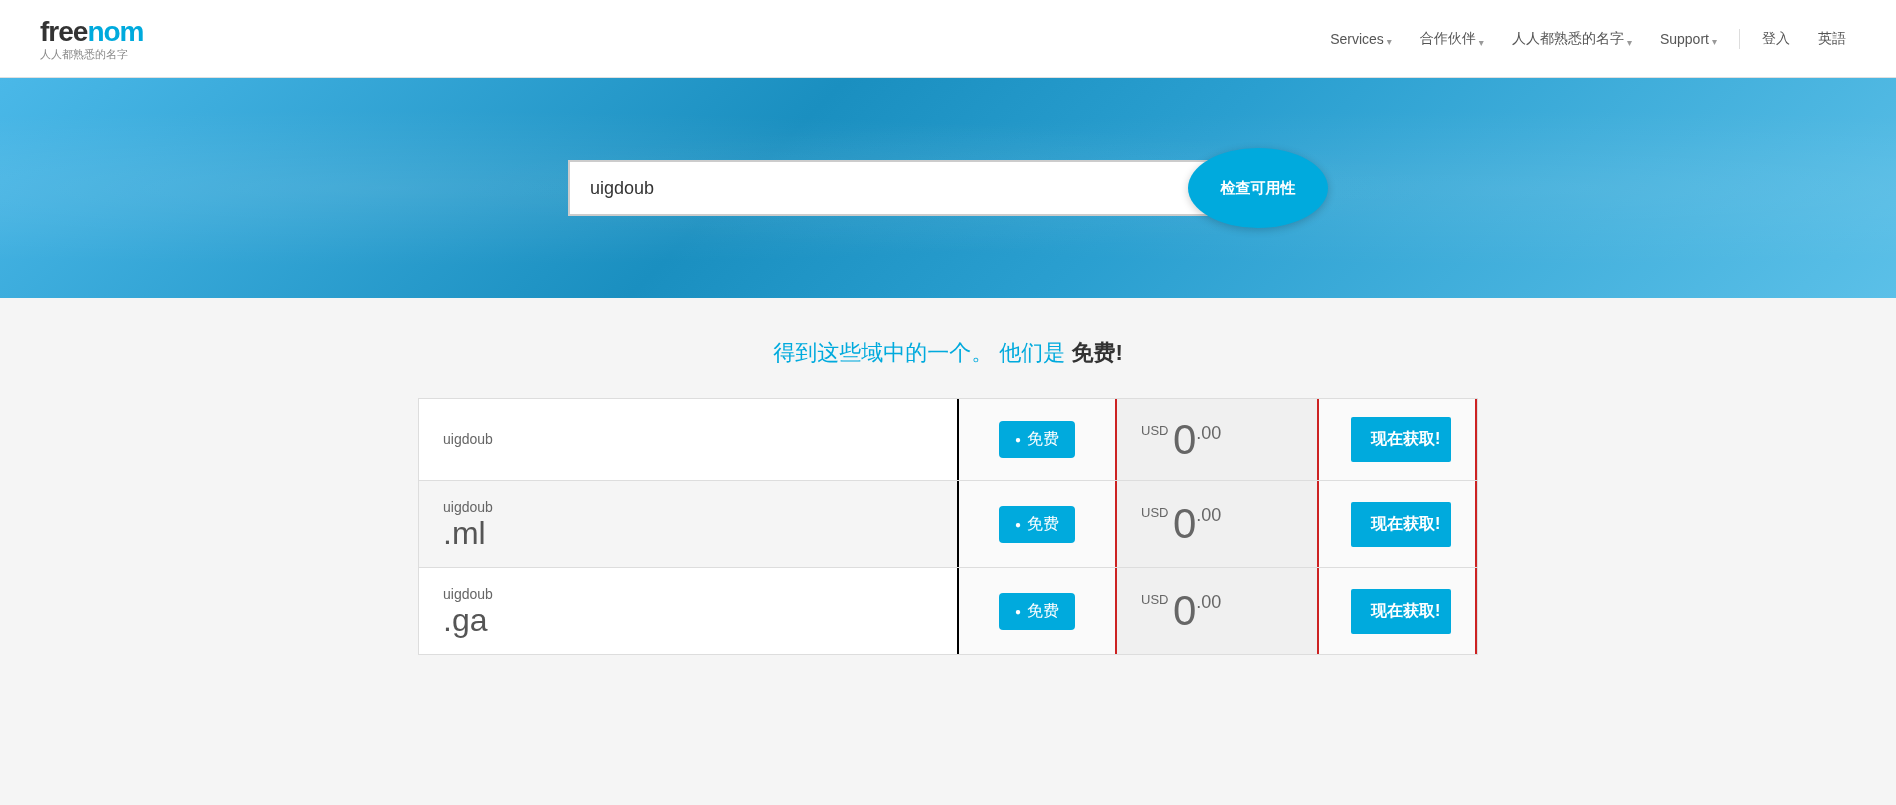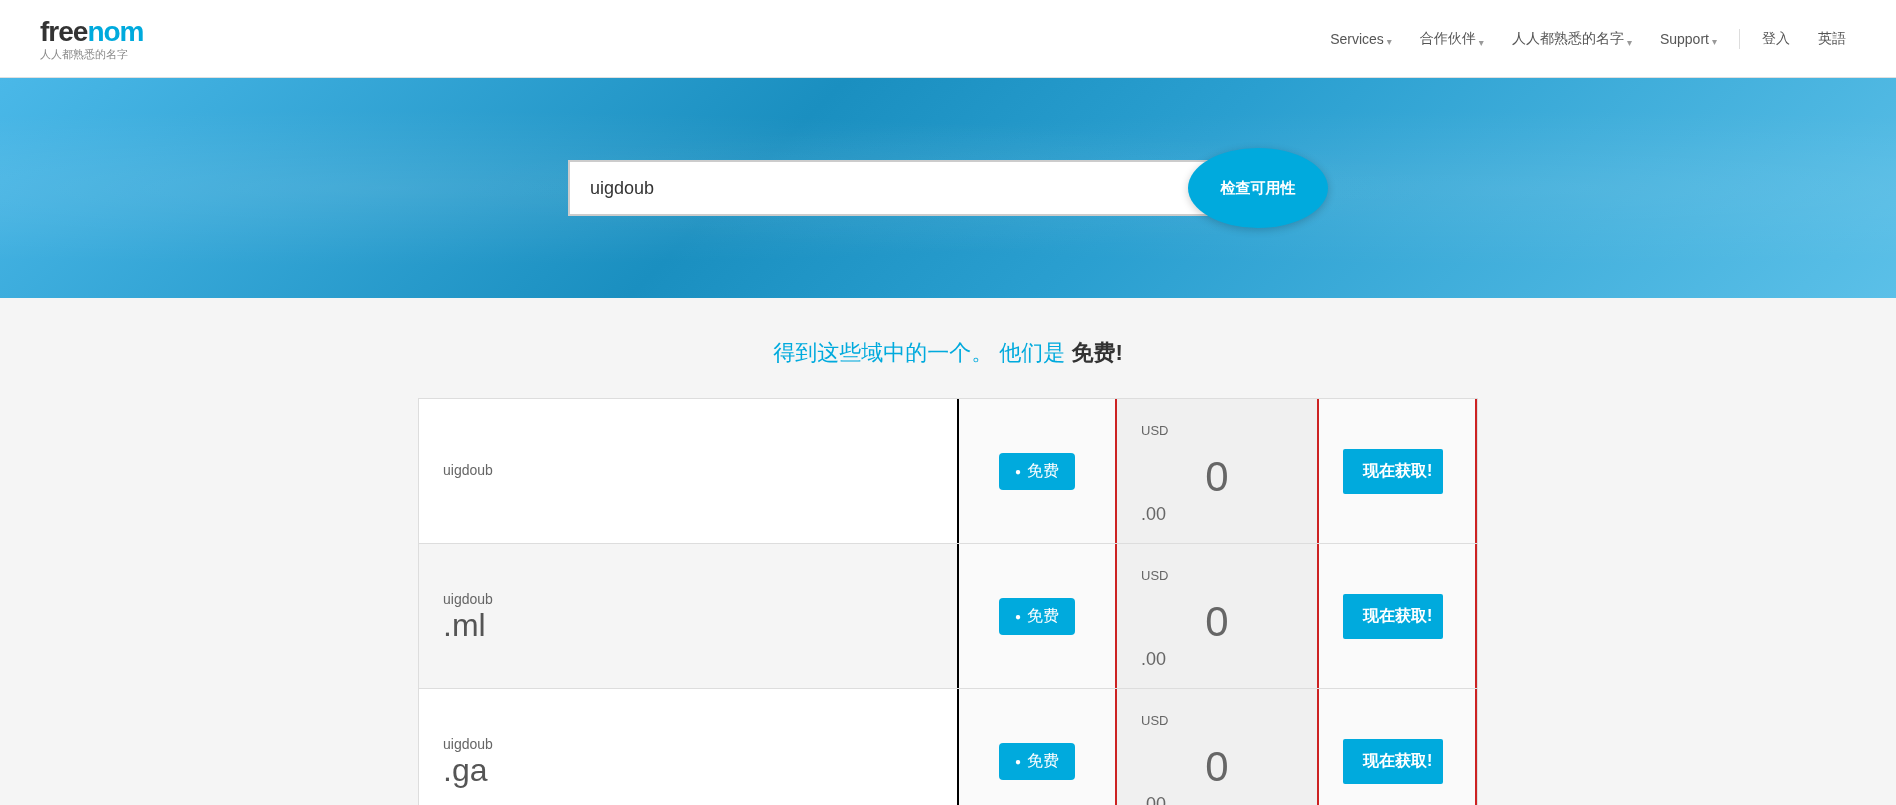--- a/index.html
+++ b/index.html
@@ -147,21 +147,21 @@
     }
     .domain-cell.highlighted {
       border-left: 2px solid #000000;
       border-right: 2px solid #cc2222;
       background: #fafafa;
     }
     .domain-cell.action-cell {
       border-left: 2px solid #cc2222;
       border-right: 2px solid #cc2222;
       background: #fafafa;
-      align-items: flex-start;
+      align-items: flex-end;
     }
     .domain-name-small {
       font-size: 14px;
       color: #666;
       margin-bottom: 2px;
     }
     .domain-ext {
       font-size: 32px;
       color: #555;
       font-weight: normal;
@@ -178,21 +178,21 @@
       gap: 6px;
       width: fit-content;
       align-self: center;
     }
     .free-badge::before {
       content: '●';
       font-size: 10px;
     }
     .price-cell {
       display: flex;
-      flex-direction: column;
+      flex-direction: row;
       align-items: center;
       gap: 0;
       padding: 18px 24px;
       background: #f0f0f0;
     }
     .price-currency {
       font-size: 13px;
       color: #666;
       align-self: flex-start;
       margin-top: 6px;

